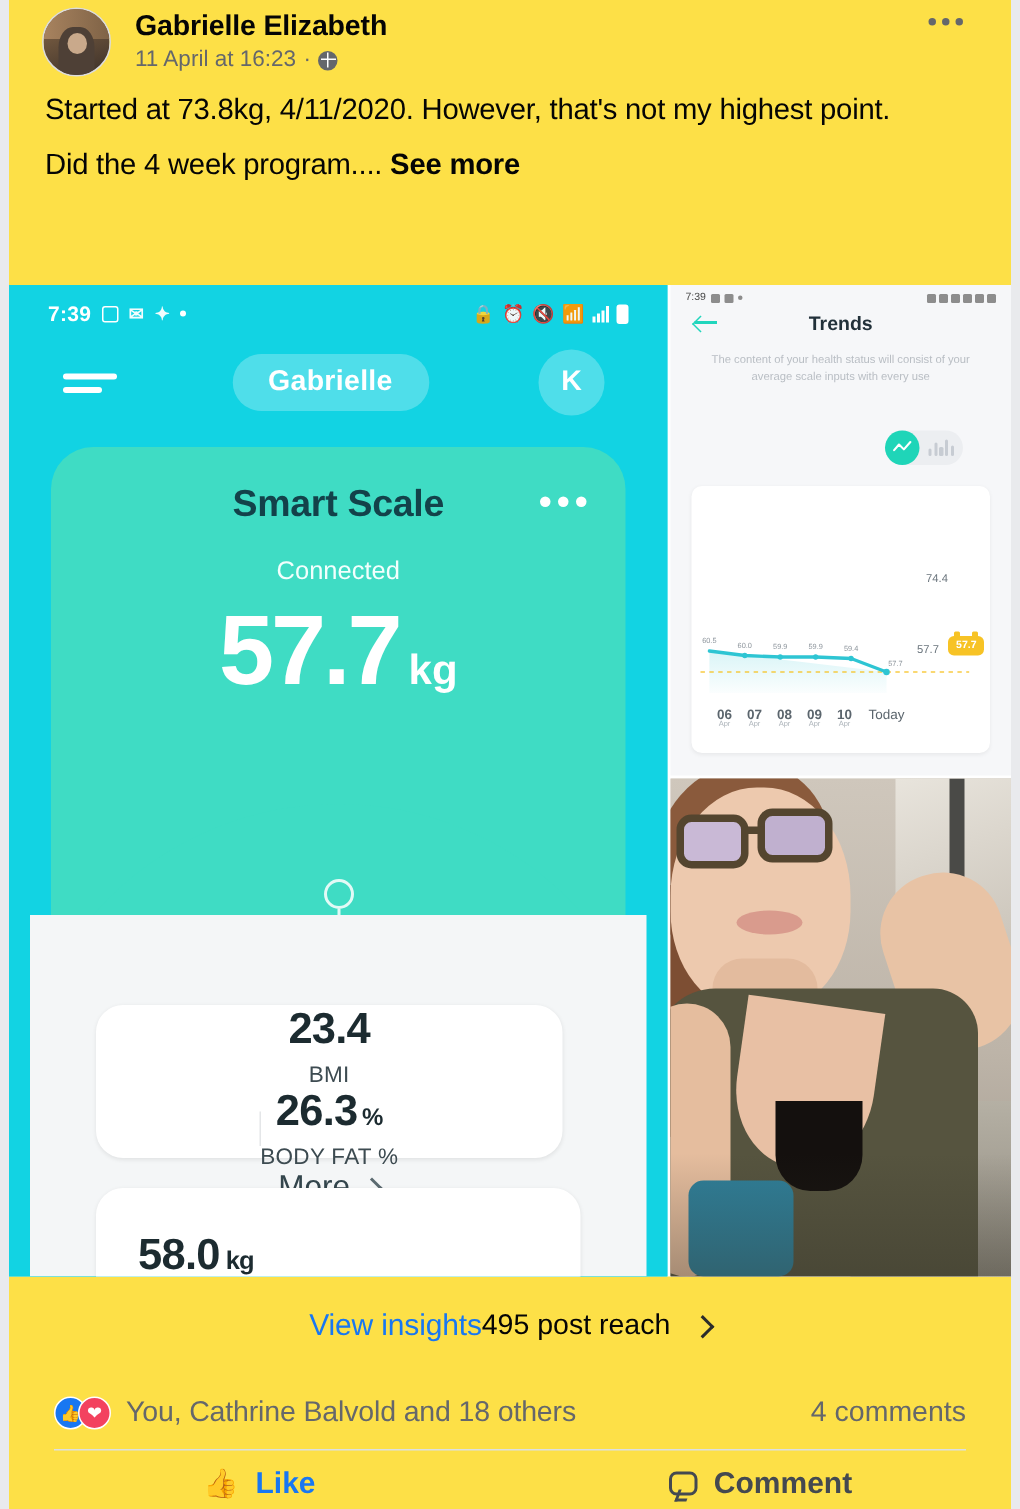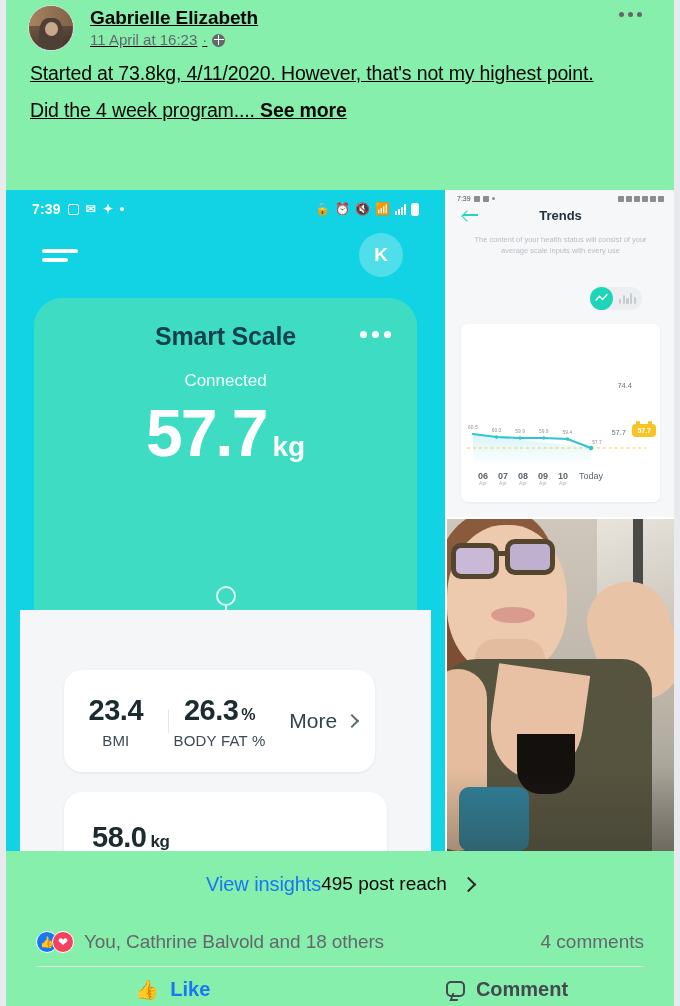--- a/index.html
+++ b/index.html
@@ -2,21 +2,21 @@
 <html><head>
 <meta charset="utf-8">
 <style>
   * { box-sizing: border-box; margin: 0; padding: 0; }
   html, body {
     width: 680px; height: 1006px;
     background: #ffffff;
     font-family: "Liberation Sans", sans-serif;
     overflow: hidden;
   }
-  .page { position: relative; width: 680px; height: 1006px; background:#86efac; overflow:hidden;text-decoration:underline; }
+  .page { position: relative; width: 680px; height: 1006px; background:#fde047; overflow:hidden; }
   .side-rail { position:absolute; top:0; width:6px; height:1006px; background:#e9eaed; }
   .side-rail.left { left:0; }
   .side-rail.right { right:0; }
 
   
   .post-header { position:relative; padding:6px 24px 0 28px; height:52px; }
   .avatar {
     position:absolute; left:28px; top:5px; width:46px; height:46px; border-radius:50%;
     overflow:hidden; background:linear-gradient(160deg,#8a6a4e 0%,#6b533c 40%,#3b3029 100%);
     border:1px solid #dcdcdc;
@@ -74,21 +74,21 @@
   .scale-weight .big { font-size:66px; font-weight:bold; letter-spacing:-2px; line-height:72px; }
   .scale-weight .unit { font-size:28px; font-weight:bold; margin-left:6px; }
   .needle { position:absolute; left:50%; transform:translateX(-50%); top:288px; width:22px; }
   .needle .knob { width:20px; height:20px; border:2px solid rgba(255,255,255,.85); border-radius:50%; margin:0 auto; }
   .needle .stem { width:2px; height:44px; background:rgba(255,255,255,.85); margin:0 auto; }
   .needle-unit { position:absolute; left:50%; transform:translateX(-50%); top:352px; color:#eafffb; font-size:15px; }
   .dial { position:absolute; left:-6%; right:-6%; bottom:-240px; height:420px; border-radius:50%; background:#3fdcc4; }
 
   .white-sheet { position:absolute; left:14px; right:14px; top:420px; bottom:0; background:#f4f6f7; }
   .stat-card { position:absolute; left:44px; right:56px; top:60px; height:102px; background:#fff; border-radius:18px;
-    display:flex; align-items:center; box-shadow:0 1px 3px rgba(0,0,0,.08); }
+    display:flex; align-items:center; box-shadow:0 1px 3px rgba(0,0,0,.08);flex-direction:column; }
   .stat-cell { flex:1; text-align:center; position:relative; }
   .stat-cell + .stat-cell:before { content:""; position:absolute; left:0; top:16px; bottom:16px; width:1px; background:#e4e6e8; }
   .stat-val { font-size:29px; font-weight:bold; color:#1c2b30; letter-spacing:-.5px; }
   .stat-val small { font-size:16px; font-weight:bold; margin-left:3px; }
   .stat-lbl { font-size:15px; color:#3d4b51; margin-top:5px; letter-spacing:.2px; }
   .more-cell { flex:1; display:flex; align-items:center; justify-content:center; gap:10px; font-size:21px; color:#33454c; }
   .chev { display:inline-block; width:10px; height:10px; border-right:2.4px solid #5b6a70; border-top:2.4px solid #5b6a70; transform:rotate(45deg); }
   .stat-card2 { position:absolute; left:44px; right:44px; top:182px; height:90px; background:#fff; border-radius:18px;
     display:flex; align-items:center; padding:0 28px; box-shadow:0 1px 3px rgba(0,0,0,.08); }
   .stat-card2 .v { font-size:29px; font-weight:bold; color:#1c2b30; letter-spacing:-.5px; }
@@ -231,20 +231,21 @@
             </span>
           <span class="sb-bat"></span>
         </div>
       </div>
 
       <div class="appbar">
         <div class="hamburger">
             <b></b>
             <b></b>
           </div>
+        <div class="user-pill">Gabrielle</div>
         <div class="user-circle">K</div>
       </div>
 
       <div class="scale-card">
         <div class="scale-title">Smart Scale</div>
         <div class="card-menu">
           <i></i>
           <i></i>
           <i></i>
         </div>

